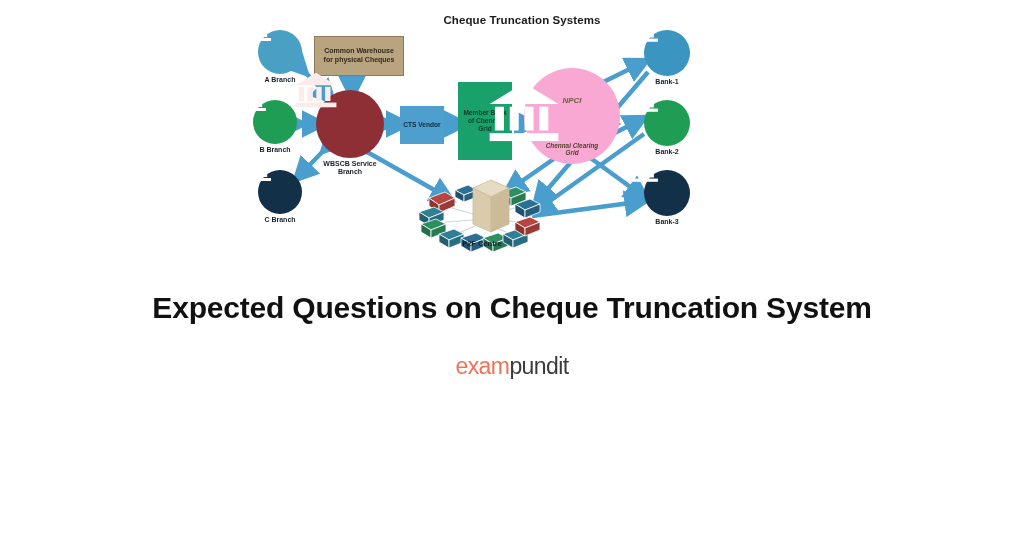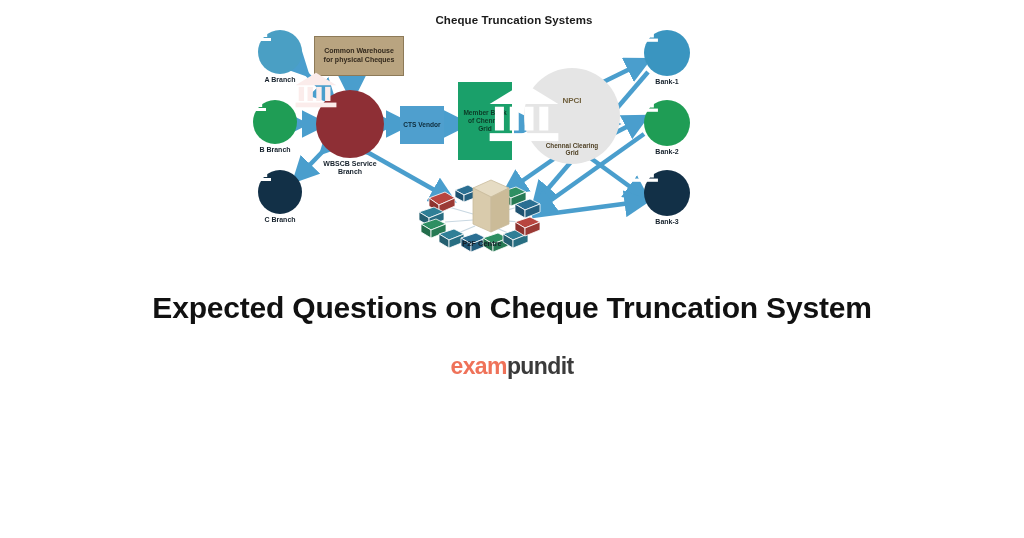--- a/index.html
+++ b/index.html
@@ -8,21 +8,21 @@
     font-family:"Liberation Sans","DejaVu Sans",sans-serif;
     overflow:hidden;position:relative;
   }
   #stage{position:absolute;left:0;top:0;width:1024px;height:538px;}
 
   
   .diagram{position:absolute;left:240px;top:6px;width:540px;height:270px;}
   .diagram svg{position:absolute;left:0;top:0;}
 
   .dg-title{
-    position:absolute;left:4px;top:8px;width:540px;text-align:center;
+    position:absolute;left:12px;top:8px;width:540px;text-align:center;
     font-size:11.5px;font-weight:bold;color:#1a1a1a;letter-spacing:.1px;
   }
 
   
   .node{position:absolute;}
   .circle{border-radius:50%;position:relative;display:block;}
   .nlabel{
     position:absolute;left:50%;transform:translateX(-50%);
     white-space:nowrap;text-align:center;
     font-size:7px;font-weight:bold;color:#15202b;line-height:1.15;
@@ -37,21 +37,21 @@
 
   
   .headline{
     position:absolute;left:0;top:291px;width:1024px;text-align:center;
     font-size:30px;font-weight:bold;color:#111111;
     font-family:"Liberation Sans","DejaVu Sans",sans-serif;
     letter-spacing:-0.2px;
   }
   .logo{
     position:absolute;left:0;top:353px;width:1024px;text-align:center;
-    font-size:23px;font-weight:bold;letter-spacing:-0.6px;
+    font-size:23px;font-weight:normal;letter-spacing:-0.6px;
   }
   .logo .exam{color:#ef7259;}
   .logo .pundit{color:#3b3b3b;}
 </style>
 </head>
 <body>
 
 <div id="stage">
 
   <div class="diagram">
@@ -172,21 +172,21 @@
       <span style="font-size:6.6px;color:#0e2b3b;">CTS Vendor</span>
     </div>
 
     <div class="box" style="left:218px;top:76px;width:54px;height:78px;background:#1aa06a;flex-direction:column;">
       <span style="font-size:6.6px;color:#0c3b27;">Member Bank</span>
       <span style="font-size:6.6px;color:#0c3b27;">of Chennai</span>
       <span style="font-size:6.6px;color:#0c3b27;">Grid</span>
     </div>
 
     <div class="node" style="left:284px;top:62px;">
-      <div class="circle" style="width:96px;height:96px;background:#e5e5e5;">
+      <div class="circle" style="width:96px;height:96px;background:#f9a8d4;font-style:italic;">
         <svg class="glyph" width="74" height="64" viewBox="0 0 28 24" style="top:46%;">
           <path d="M14 1 L27 9 L1 9 Z" fill="#fff"></path>
           <rect x="3" y="10" width="3.4" height="9" fill="#fff"></rect>
           <rect x="8.6" y="10" width="3.4" height="9" fill="#fff"></rect>
           <rect x="14.2" y="10" width="3.4" height="9" fill="#fff"></rect>
           <rect x="19.8" y="10" width="3.4" height="9" fill="#fff"></rect>
           <rect x="1" y="20" width="26" height="3" fill="#fff"></rect>
         </svg>
         <span style="position:absolute;left:50%;top:28px;transform:translateX(-50%);font-size:8px;font-weight:bold;color:#6f5f3c;">NPCI</span>
         <span style="position:absolute;left:50%;top:74px;transform:translateX(-50%);white-space:nowrap;font-size:6.4px;font-weight:bold;color:#514327;">Chennai Clearing</span>

